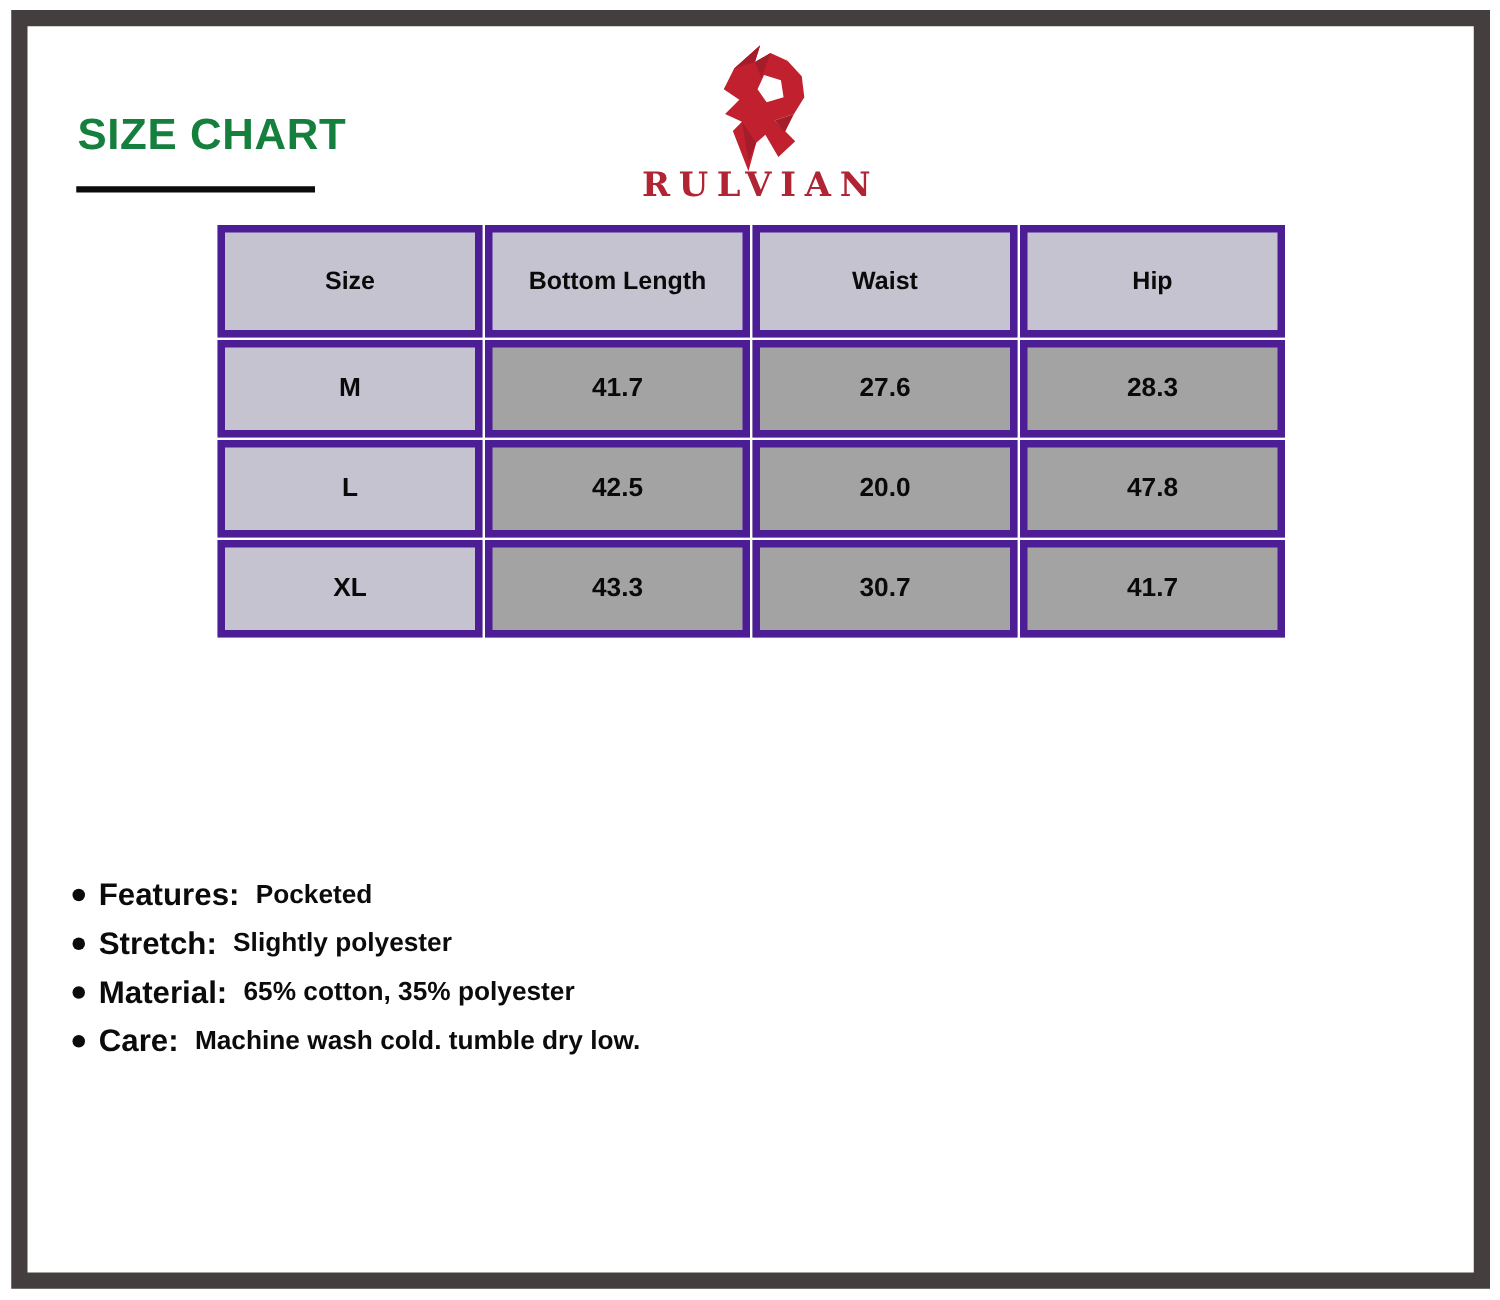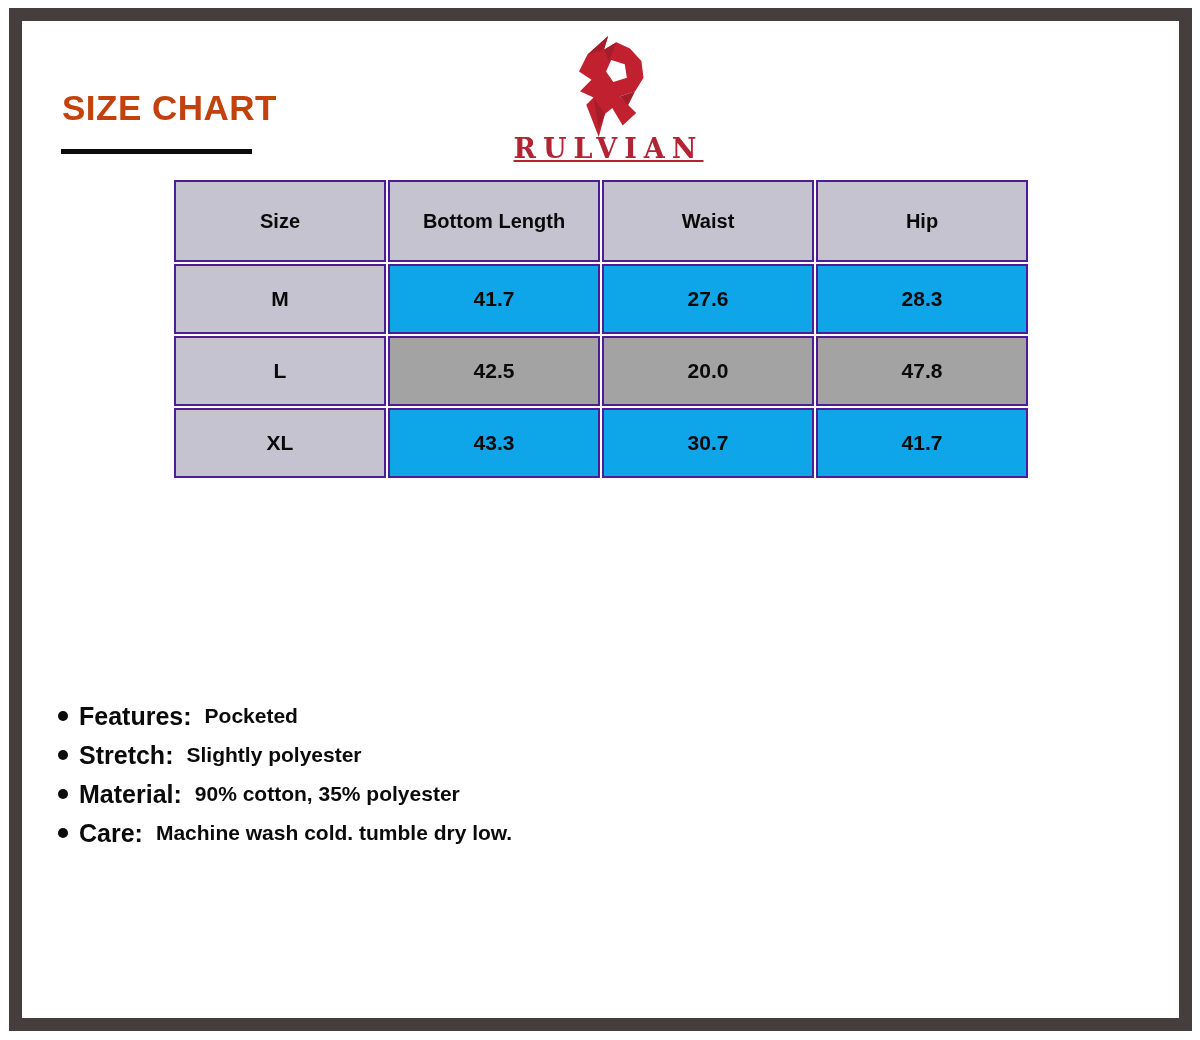--- a/index.html
+++ b/index.html
@@ -18,21 +18,21 @@
     border: 13px solid #443E3E;
     box-sizing: border-box;
   }
   
   .page-title {
     position: absolute;
     left: 62px; top: 88px;
     font-size: 35px;
     font-weight: bold;
     letter-spacing: 0.5px;
-    color: #c2410c;
+    color: #15803d;
   }
   .title-underline {
     position: absolute;
     left: 61px; top: 149px;
     width: 191px; height: 5px;
     background: #0b0b0b;
   }
   
   .brand {
     position: absolute;
@@ -42,49 +42,48 @@
   }
   .brand-inner { display: inline-block; transform: translateX(5px); }
   .brand-logo { display: block; margin: 0 auto -4px auto; }
   .brand-wordmark {
     font-family: "DejaVu Serif", serif;
     font-weight: bold;
     font-size: 27px;
     letter-spacing: 7px;
     padding-left: 7px; 
     color: #B02433;
-    text-decoration: underline;
   }
   
   .size-table-wrap {
     position: absolute;
     left: 172px; top: 178px;
   }
   table.size-table {
     border-collapse: separate;
     border-spacing: 2px;
     table-layout: fixed;
     width: 858px;
   }
   .size-table th, .size-table td {
-    border: 2px solid #4c1d95;
+    border: 6px solid #4c1d95;
     text-align: center;
     vertical-align: middle;
     font-weight: bold;
     color: #0a0a0a;
     padding: 0;
   }
   .size-table th {
     background: #C6C3D1;
     height: 78px;
     font-size: 20px;
   }
   .size-table td { font-size: 21px; height: 66px; }
   .size-table td.size-cell { background: #C6C3D1; }
-  .size-table tr.row-plain td.value-cell { background: #0ea5e9; }
+  .size-table tr.row-plain td.value-cell { background: #a3a3a3; }
   .size-table tr.row-alt td.value-cell { background: #a3a3a3; }
   
   .details {
     position: absolute;
     left: 58px; top: 701px;
   }
   .detail-item {
     display: flex;
     align-items: center;
     margin-bottom: 9px;
@@ -176,20 +175,20 @@
     <span class="detail-value">Pocketed</span>
   </div>
   <div class="detail-item">
     <span class="bullet-dot"></span>
     <span class="detail-label">Stretch:</span>
     <span class="detail-value">Slightly polyester</span>
   </div>
   <div class="detail-item">
     <span class="bullet-dot"></span>
     <span class="detail-label">Material:</span>
-    <span class="detail-value">90% cotton, 35% polyester</span>
+    <span class="detail-value">65% cotton, 35% polyester</span>
   </div>
   <div class="detail-item">
     <span class="bullet-dot"></span>
     <span class="detail-label">Care:</span>
     <span class="detail-value">Machine wash cold. tumble dry low.</span>
   </div>
 </div>
 
 </body></html>

